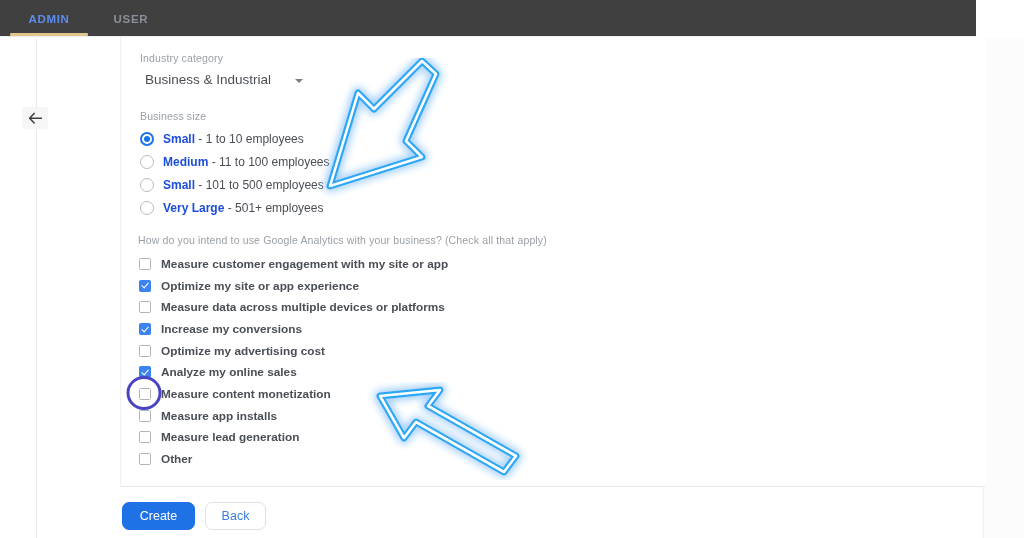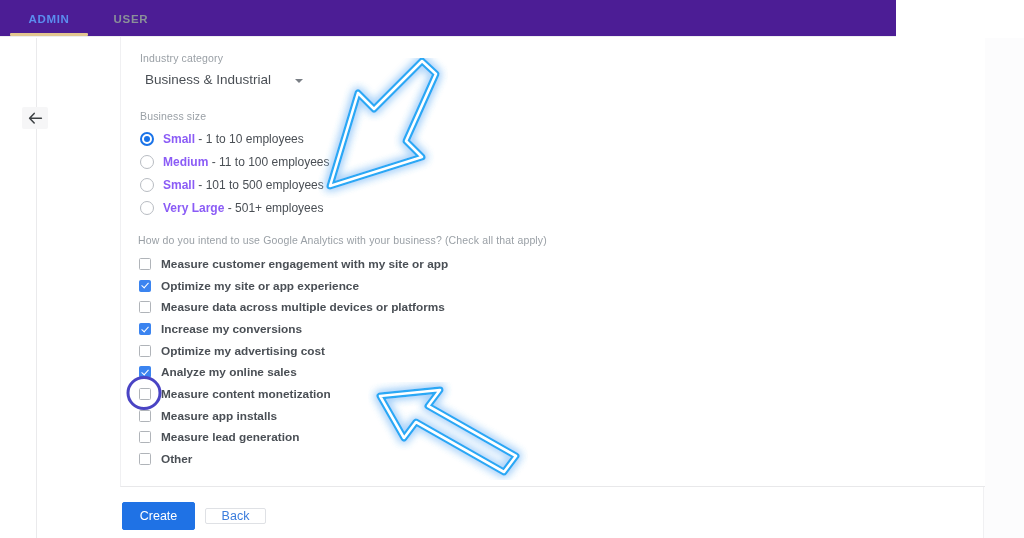--- a/index.html
+++ b/index.html
@@ -12,23 +12,23 @@
     position: relative;
     background: #ffffff;
     font-family: "Liberation Sans", sans-serif;
     overflow: hidden;
   }
 
   
   .topbar {
     position: absolute;
     left: 0; top: 0;
-    width: 896px;
+    width: 976px;
     height: 37px;
-    background: #4c1d95;
+    background: #404040;
     border-bottom: 1px solid #eceef1;
     box-sizing: border-box;
   }
   .tabs {
     position: absolute;
     left: 0; top: 0;
     height: 37px;
     display: flex;
     align-items: center;
   }
@@ -184,21 +184,21 @@
     transform: translate(-50%, -50%);
     width: 6px; height: 6px;
     border-radius: 50%;
     background: #1a73e8;
   }
   .radio-text {
     font-size: 12px;
     color: #4a4f55;
     white-space: nowrap;
   }
-  .radio-text b { font-weight: 700; color: #8b5cf6; }
+  .radio-text b { font-weight: 700; color: #1d4ed8; }
 
   
   .lbl-intent { left: 138px; top: 234px; }
   .checkbox-group {
     position: absolute;
     left: 139px;
     top: 253px;
     font-weight: bold;
   }
   .check-row {
@@ -240,35 +240,35 @@
   .actions {
     position: absolute;
     left: 122px;
     top: 502px;
     display: flex;
     align-items: center;
     gap: 10px;
   }
   .btn {
     font-size: 12.5px;
-    border-radius: 2px;
+    border-radius: 7px;
     display: flex;
     align-items: center;
     justify-content: center;
     cursor: pointer;
     box-sizing: border-box;
   }
   .btn-create {
     width: 73px; height: 28px;
     background: #1f72e5;
     color: #ffffff;
     border: 1px solid #1f72e5;
   }
   .btn-back {
-    width: 61px; height: 16px;
+    width: 61px; height: 28px;
     background: #ffffff;
     color: #3b7ddd;
     border: 1px solid #dfe1e5;
   }
 
   
   .annot {
     position: absolute;
     pointer-events: none;
   }

